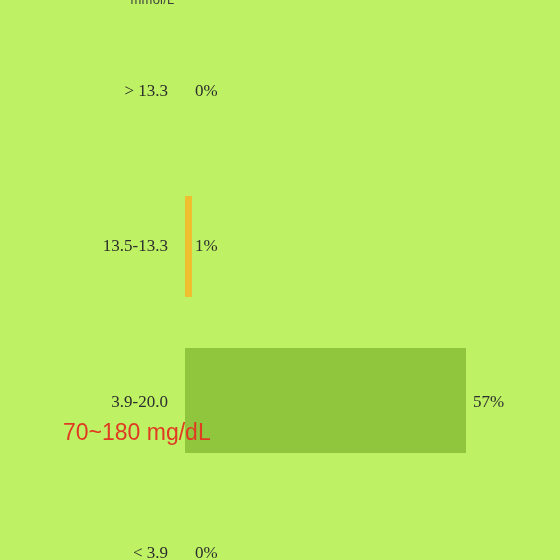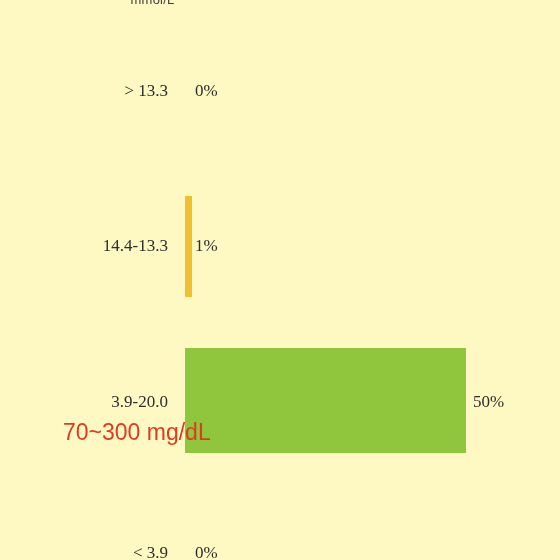--- a/index.html
+++ b/index.html
@@ -13,21 +13,21 @@
     height: 560px;
     overflow: hidden;
     font-family: "Liberation Serif", "DejaVu Serif", serif;
     -webkit-font-smoothing: antialiased;
   }
 
   #chart-root {
     position: relative;
     width: 560px;
     height: 560px;
-    background: #fef9c3;
+    background: #bef264;
   }
 
   
   .unit-header {
     position: absolute;
     left: 0;
     top: -8px;
     width: 305px;
     text-align: center;
     font-family: "Liberation Sans", "DejaVu Sans", sans-serif;
@@ -99,31 +99,31 @@
   <div class="unit-header">mmol/L</div>
 
   <div class="row" style="top:91px;">
     <span class="range-label">&gt; 13.3</span>
     <span class="pct-label pct-inside">0%</span>
   </div>
 
   <div class="bar bar-high-alert" style="top:196px; width:7px; height:101px;"></div>
 
   <div class="row" style="top:246px;">
-    <span class="range-label">14.4-13.3</span>
+    <span class="range-label">13.5-13.3</span>
     <span class="pct-label pct-inside">1%</span>
   </div>
 
   <div class="bar bar-in-range" style="top:348px; width:281px; height:105px;"></div>
 
   <div class="row" style="top:402px;">
     <span class="range-label">3.9-20.0</span>
-    <span class="pct-label pct-outside">50%</span>
+    <span class="pct-label pct-outside">57%</span>
   </div>
 
-  <div class="mgdl-annotation" style="top:432px;">70~300 mg/dL</div>
+  <div class="mgdl-annotation" style="top:432px;">70~180 mg/dL</div>
 
   <div class="row" style="top:553px;">
     <span class="range-label">&lt; 3.9</span>
     <span class="pct-label pct-inside">0%</span>
   </div>
 
 </div>
 
 </body></html>

